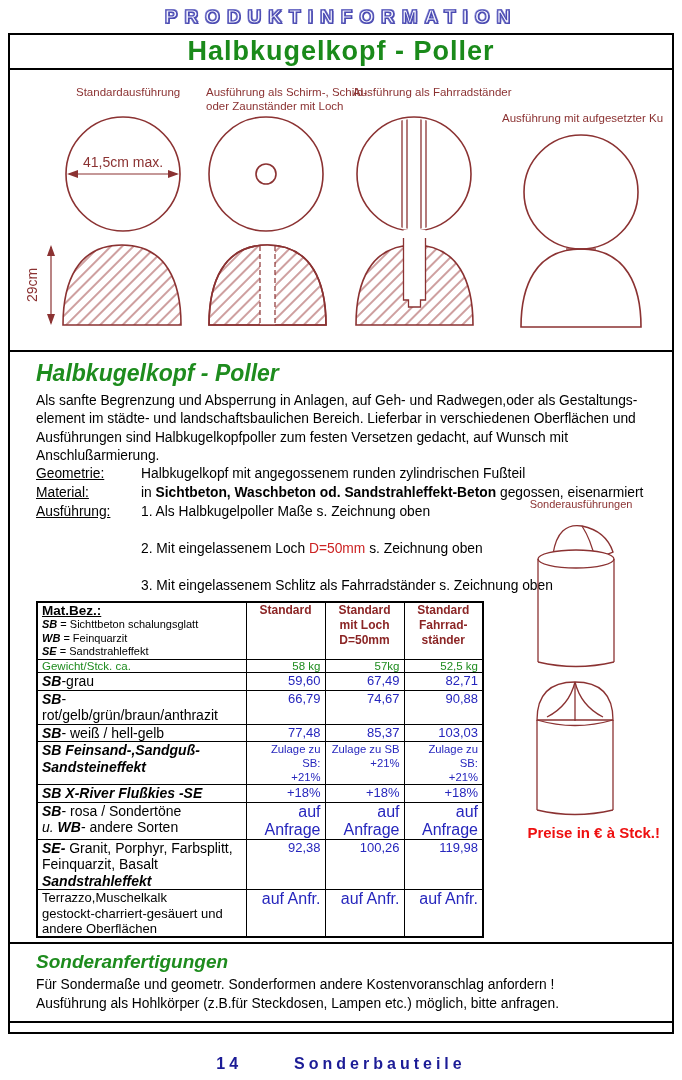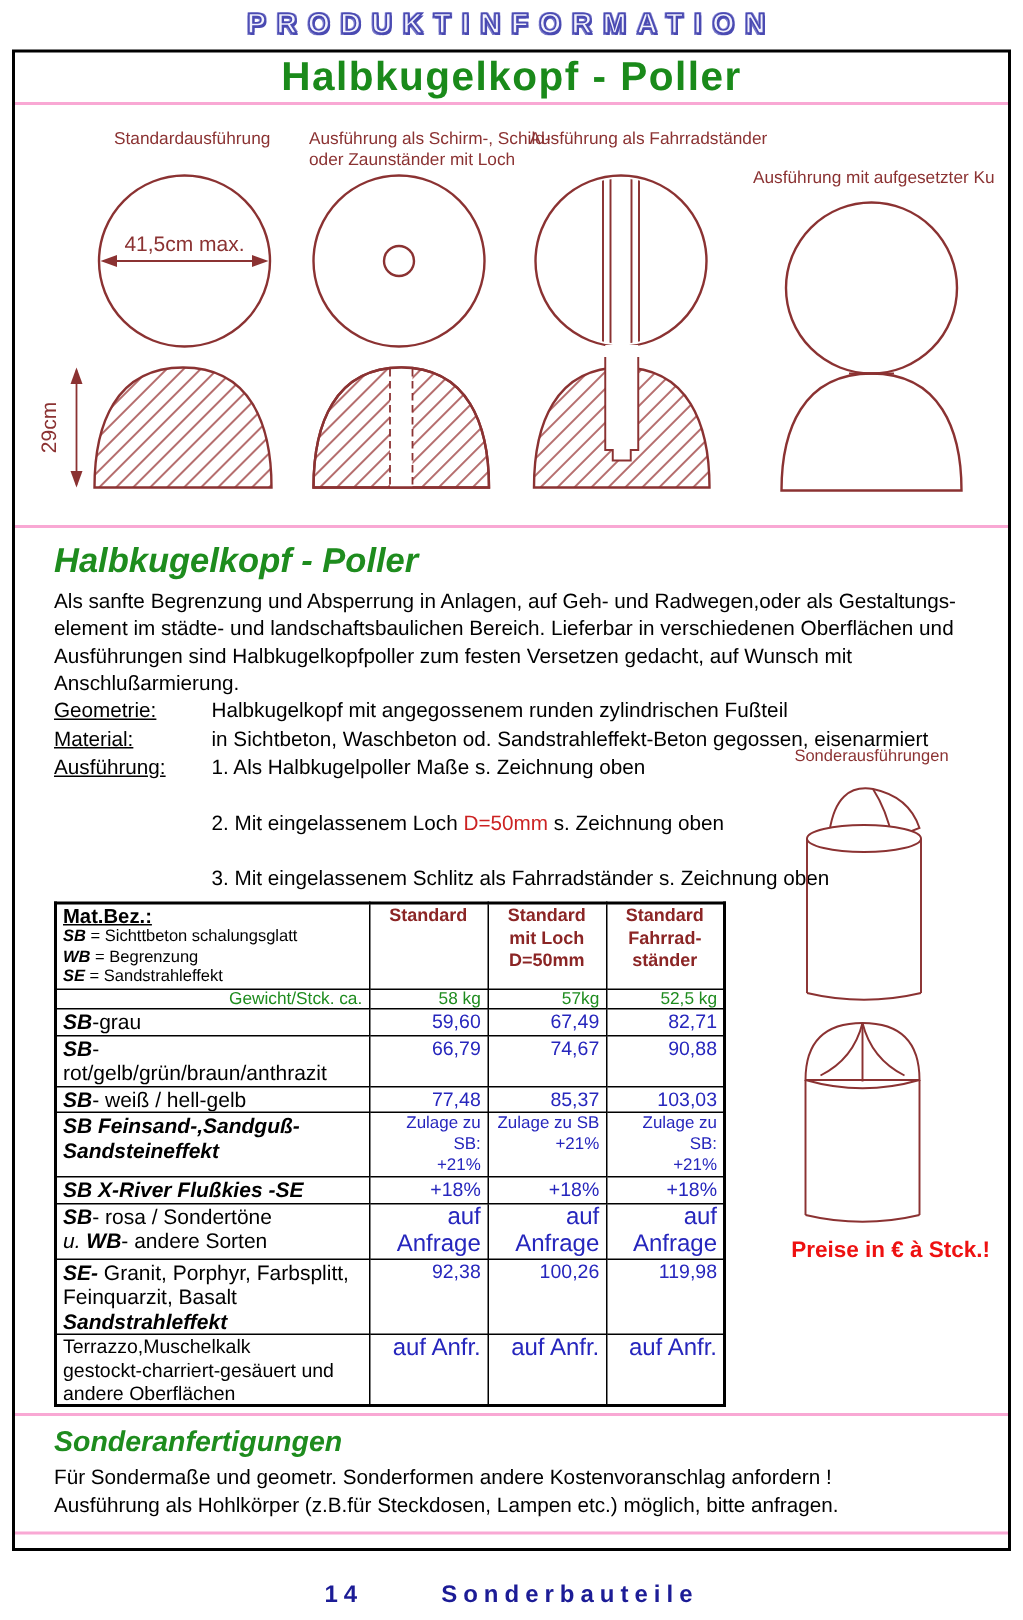--- a/index.html
+++ b/index.html
@@ -13,21 +13,21 @@
     text-align:center; margin-top:6px; font-size:19px; font-weight:bold;
     letter-spacing:7px; color:#f2f2fc;
     -webkit-text-stroke:1.1px #4a4ab2;
     text-shadow:1px 1px 0 #4a4ab2,-1px -1px 0 #9a9ade,1px -1px 0 #7a7ac8,-1px 1px 0 #7a7ac8;
   }
   
   .frame {
     position:absolute; left:8px; top:33px; width:666px; border:2px solid #000;
     background:#fff;
   }
-  .sec { border-top:2px solid #f9a8d4; position:relative; }
+  .sec { border-top:2px solid #000000; position:relative; }
   .sec:first-child { border-top:none; }
   .sec-title { height:33px; display:flex; align-items:center; justify-content:center; }
   .page-title { font-size:27px; font-weight:bold; color:#1a8a1a; letter-spacing:1px; }
   
   .sec-drawings { height:282px; overflow:hidden; }
   .sec-drawings svg { display:block; }
   .oline { fill:none; stroke:#8b3232; stroke-width:1.6; }
   .oline-thin { stroke:#8b3232; stroke-width:1.3; }
   .hatched { fill:url(#hatch); stroke:#8b3232; stroke-width:1.6; }
   .dashed { stroke:#8b3232; stroke-width:1.2; stroke-dasharray:5,3; }
@@ -37,38 +37,38 @@
   .dimtext { font-family:"Liberation Sans",sans-serif; font-size:14px; fill:#8b3232; }
   
   .sec-main { min-height:488px; padding:6px 0 4px 26px; }
   .green-head { font-style:italic; font-weight:bold; color:#1e8c1e; }
   .h-big { font-size:23px; margin:2px 0 5px; }
   .h-mid { font-size:19px; margin:2px 0 3px; }
   .body-text { font-size:13.8px; line-height:1.33; white-space:pre-line; width:604px; }
   .spec-row { display:flex; font-size:13.8px; line-height:1.35; }
   .spec-label { width:105px; flex:0 0 105px; text-decoration:underline; }
   .spec-value { white-space:pre-line; }
-  .bold { font-weight:normal; }
+  .bold { font-weight:bold; }
   .red-inline { color:#cc2222; }
   
   .price-table { border-collapse:collapse; margin-top:5px; width:446px; table-layout:fixed; }
   .price-table td { border:1px solid #000; vertical-align:top; padding:0 4px; overflow:hidden; }
   .price-table { border:2px solid #000; }
   .matbez { font-weight:bold; text-decoration:underline; font-size:13.5px; }
   .legend-line { font-size:11px; line-height:1.25; }
   .bi { font-weight:bold; font-style:italic; }
   .it { font-style:italic; }
   .colhead { color:#8b2525; font-weight:bold; font-size:12px; text-align:center; white-space:pre-line; line-height:1.25; }
   .lab { font-size:14px; line-height:1.18; }
   .lab-pre { white-space:pre-line; }
   .small-inline { font-size:11px; }
   .v { text-align:right; color:#2626bd; font-size:13px; }
   .v-small { font-size:11.3px; white-space:pre-line; line-height:1.25; }
   .v-anfrage { font-size:16px; }
-  .row-gewicht td { color:#1e8c1e; font-size:11.5px; padding:0 4px;text-align:right; }
+  .row-gewicht td { color:#1e8c1e; font-size:11.5px; padding:0 4px; }
   .row-gewicht .v { color:#1e8c1e;margin-top:16px; }
   
   .sonder-col { position:absolute; top:146px; right:10px; width:162px; }
   .sonder-label { font-size:11px; color:#8b3232; text-align:center; }
   .price-note { font-size:15px; font-weight:bold; color:#ee1111; text-align:right; padding-right:2px; margin-top:2px; }
   
   .sec-sonderanf { padding:5px 0 7px 26px; }
   .plain { font-size:13.8px; line-height:1.35; }
   
   .sec-zuschlaege { padding:6px 0 3px 26px; }
@@ -193,21 +193,21 @@
           <col style="width:209px">
           <col style="width:79px">
           <col style="width:79px">
           <col style="width:79px">
         </colgroup>
       <tbody>
           <tr>
         <td>
           <div class="matbez">Mat.Bez.:</div>
           <div class="legend-line"><span class="bi">SB</span><span> = Sichttbeton schalungsglatt</span></div>
-          <div class="legend-line"><span class="bi">WB</span><span> = Begrenzung</span></div>
+          <div class="legend-line"><span class="bi">WB</span><span> = Feinquarzit</span></div>
           <div class="legend-line"><span class="bi">SE</span><span> = Sandstrahleffekt</span></div>
         </td>
         <td class="colhead">Standard</td>
         <td class="colhead">Standard
 mit Loch
 D=50mm</td>
         <td class="colhead">Standard
 Fahrrad-
 ständer</td>
       </tr>

